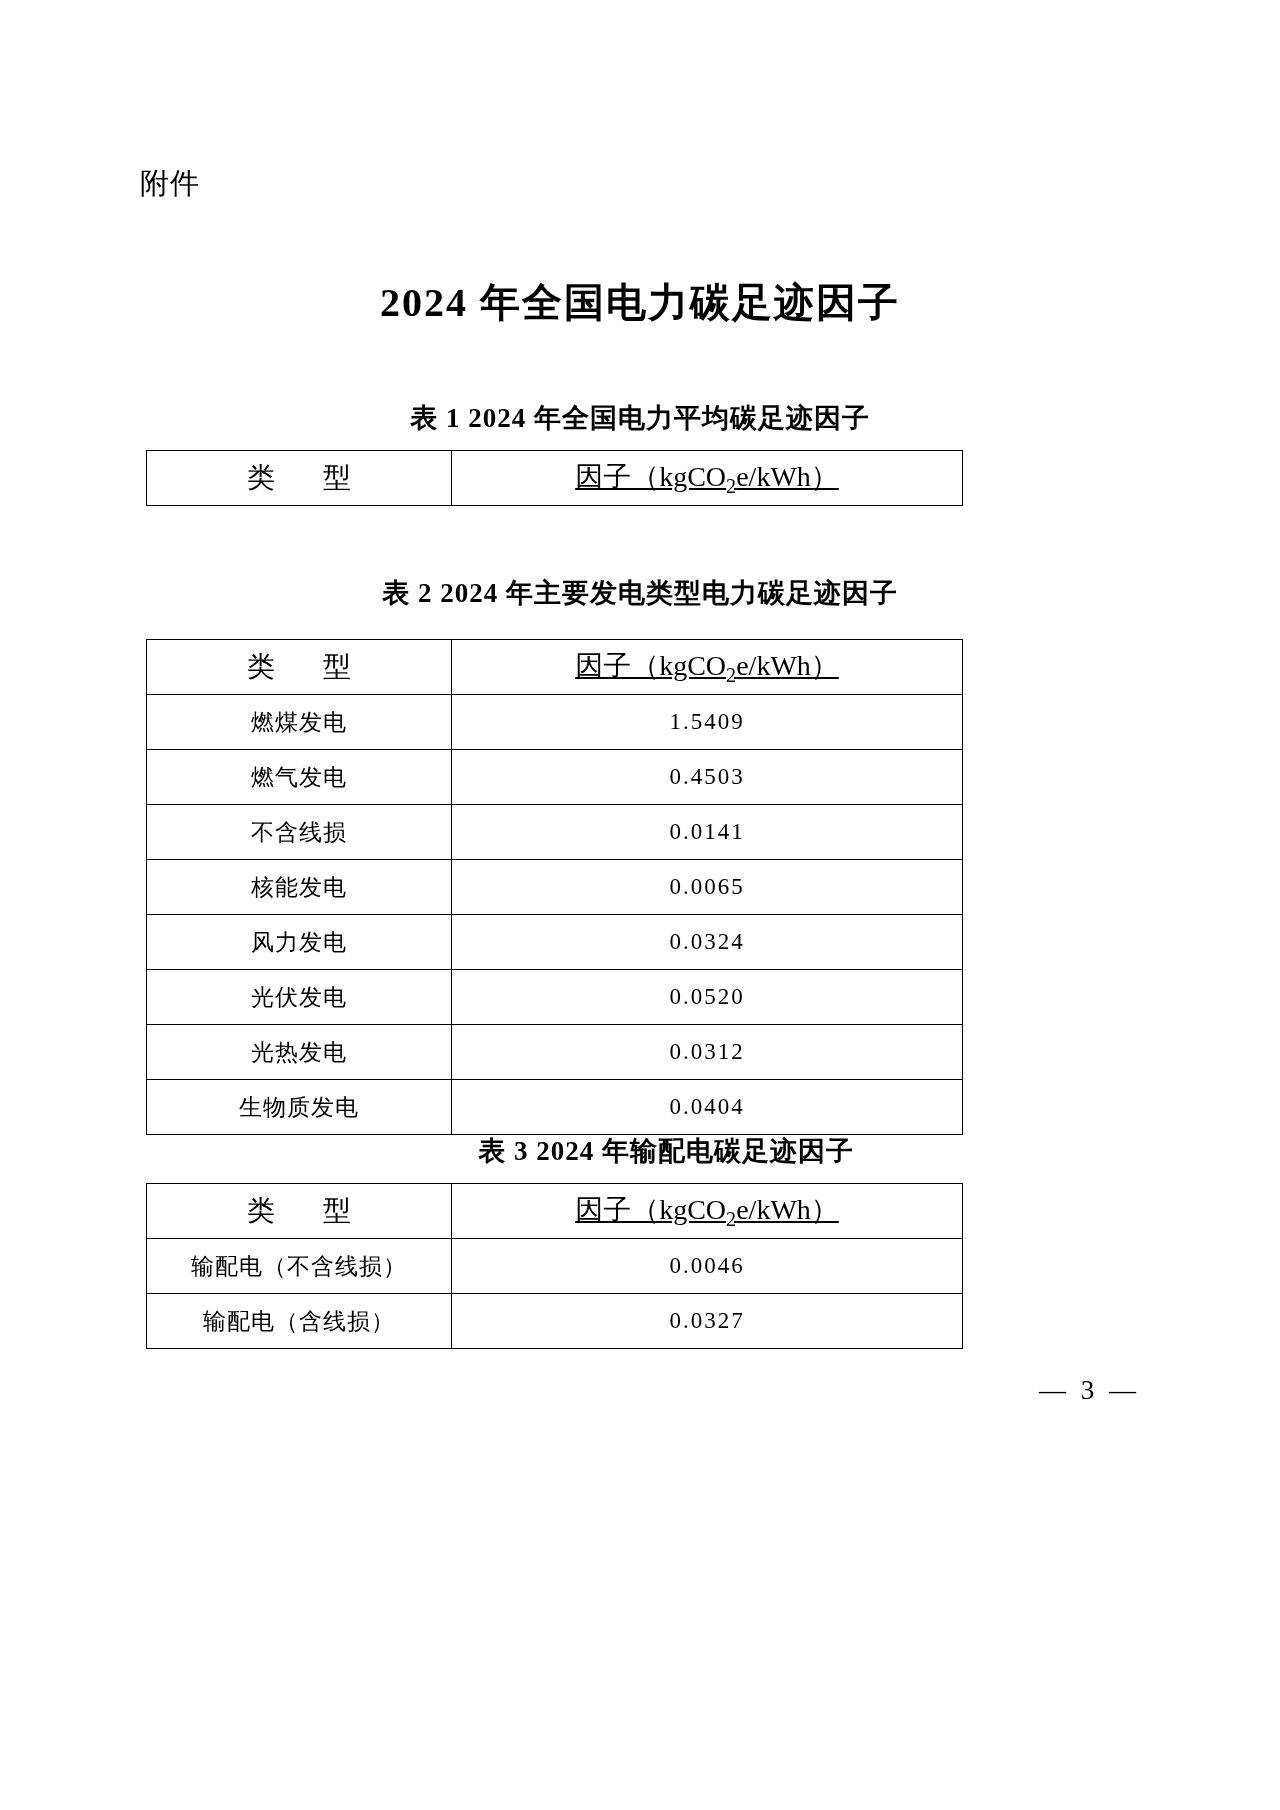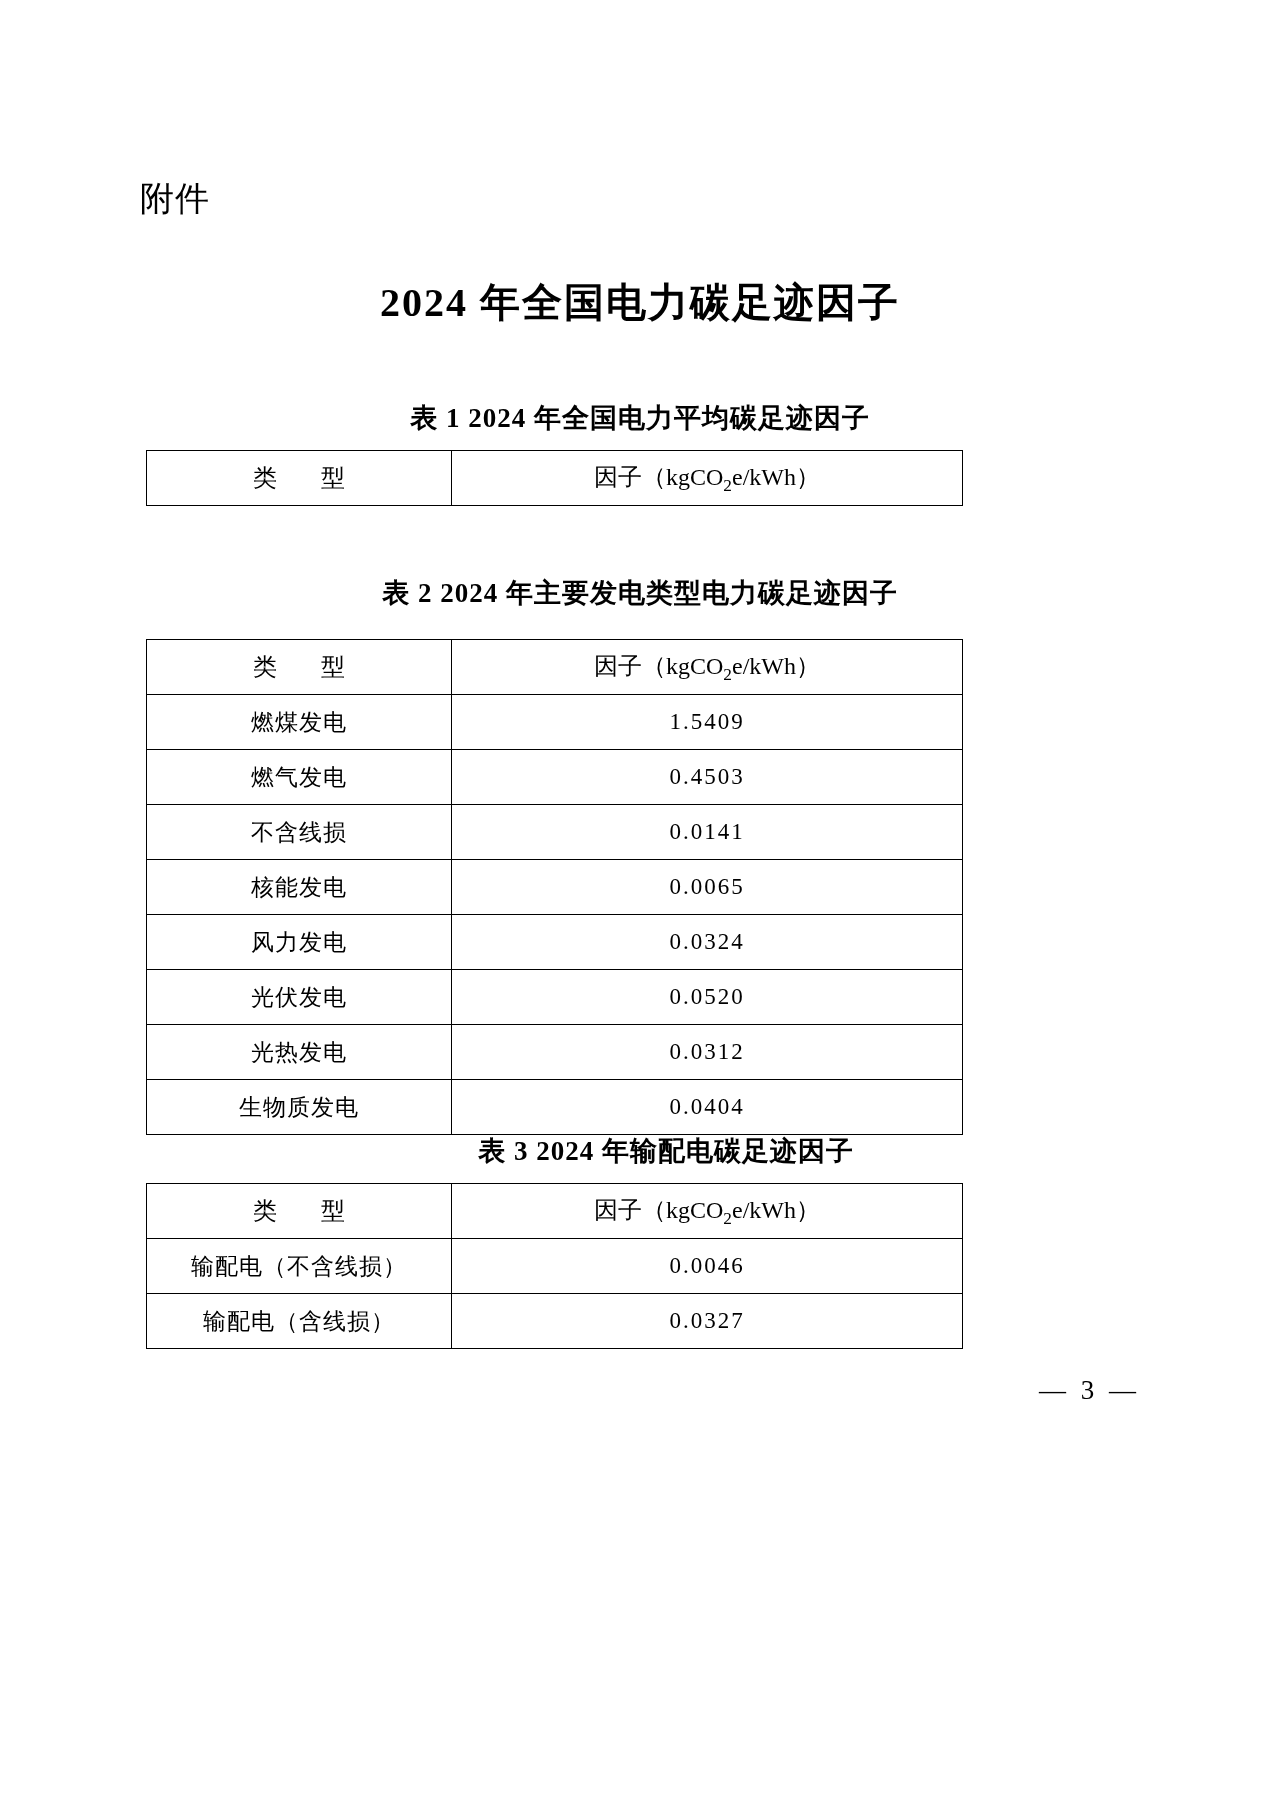--- a/index.html
+++ b/index.html
@@ -19,22 +19,22 @@
     position: absolute;
     left: 0; top: 0;
     width: 1280px;
     height: 1810px;
     box-sizing: border-box;
     padding: 0;
   }
   .attach-label {
     position: absolute;
     left: 140px;
-    top: 176px;
-    font-size: 34px;
+    top: 164px;
+    font-size: 29px;
     letter-spacing: 1px;
     font-family: Liberation Sans, sans-serif;
   }
   .doc-title {
     position: absolute;
     left: 0;
     top: 275px;
     width: 1280px;
     text-align: center;
     font-size: 40px;
@@ -64,33 +64,34 @@
     border: 1.5px solid #000000;
     height: 54px;
     font-size: 23px;
     font-weight: normal;
     text-align: center;
     vertical-align: middle;
     font-family: "Liberation Serif", "DejaVu Serif", serif;
     padding: 0;
   }
   table.data-table th {
-    font-size: 24px;
+    font-size: 28px;
   }
   .col-type { width: 305px; }
   .col-factor { width: 511px; }
   .hdr-type {
     letter-spacing: 10px;
     text-indent: 10px;
     font-family: "DejaVu Sans", "Liberation Sans", sans-serif;
     font-size: 23px;
   }
   .hdr-factor {
     font-family: "DejaVu Sans", "Liberation Sans", sans-serif;
     font-size: 22px;
+    text-decoration: underline;
   }
   .cell-cn {
     font-family: "DejaVu Sans", "Liberation Sans", sans-serif;
     font-size: 22px;
     letter-spacing: 1px;
   }
   .cell-num {
     font-family: "Liberation Serif", "DejaVu Serif", serif;
     font-size: 24px;
     letter-spacing: 2px;

